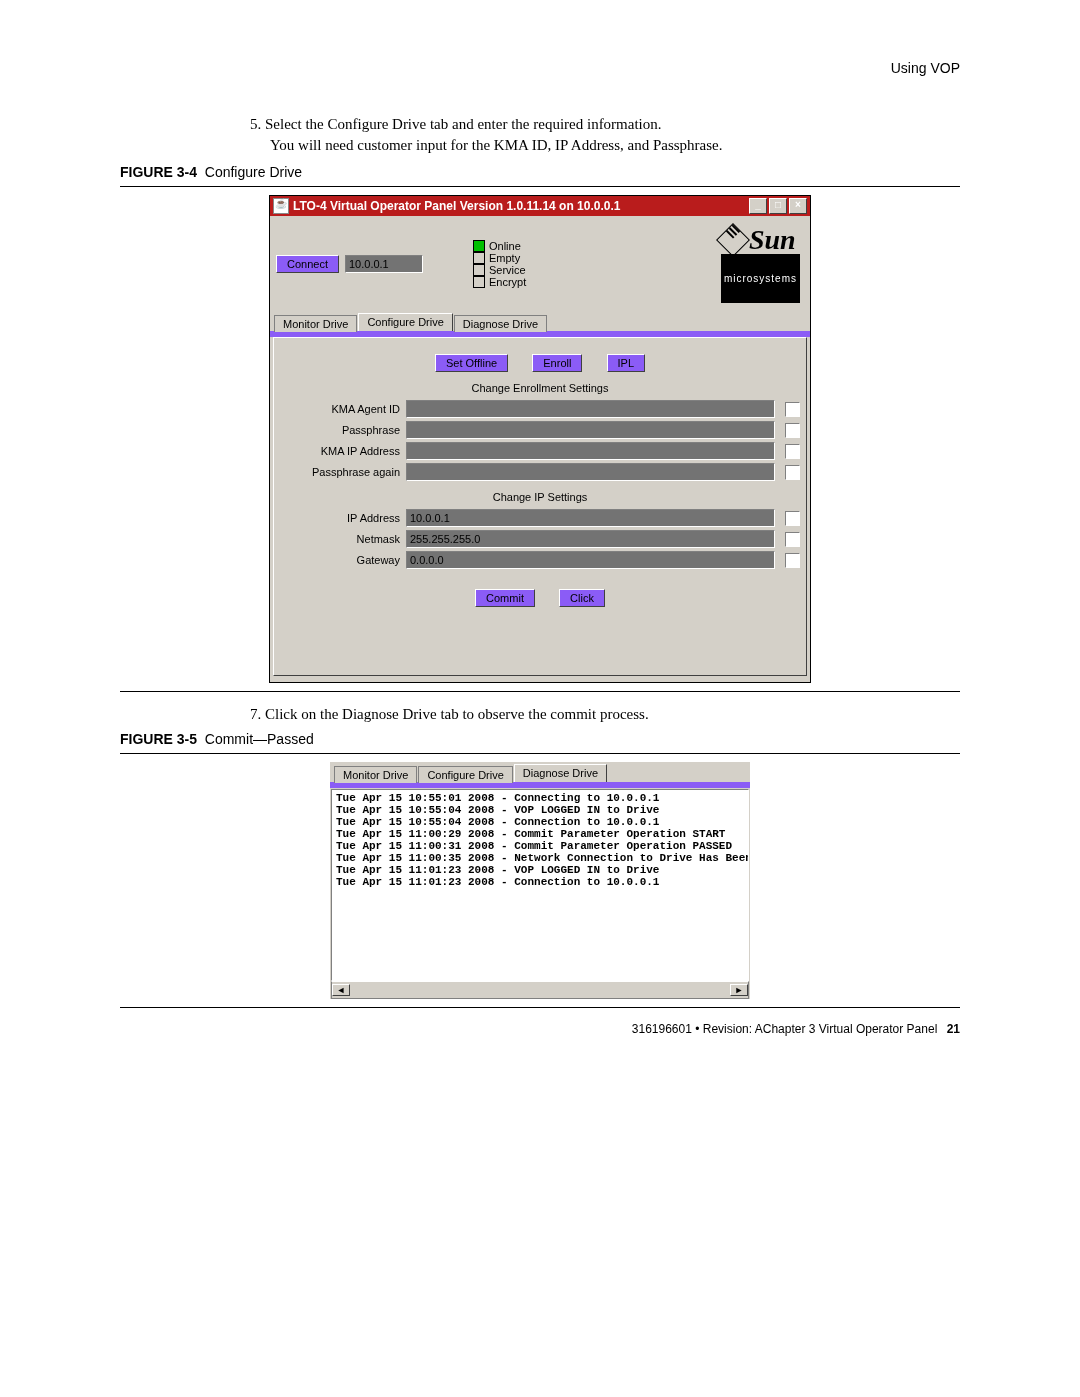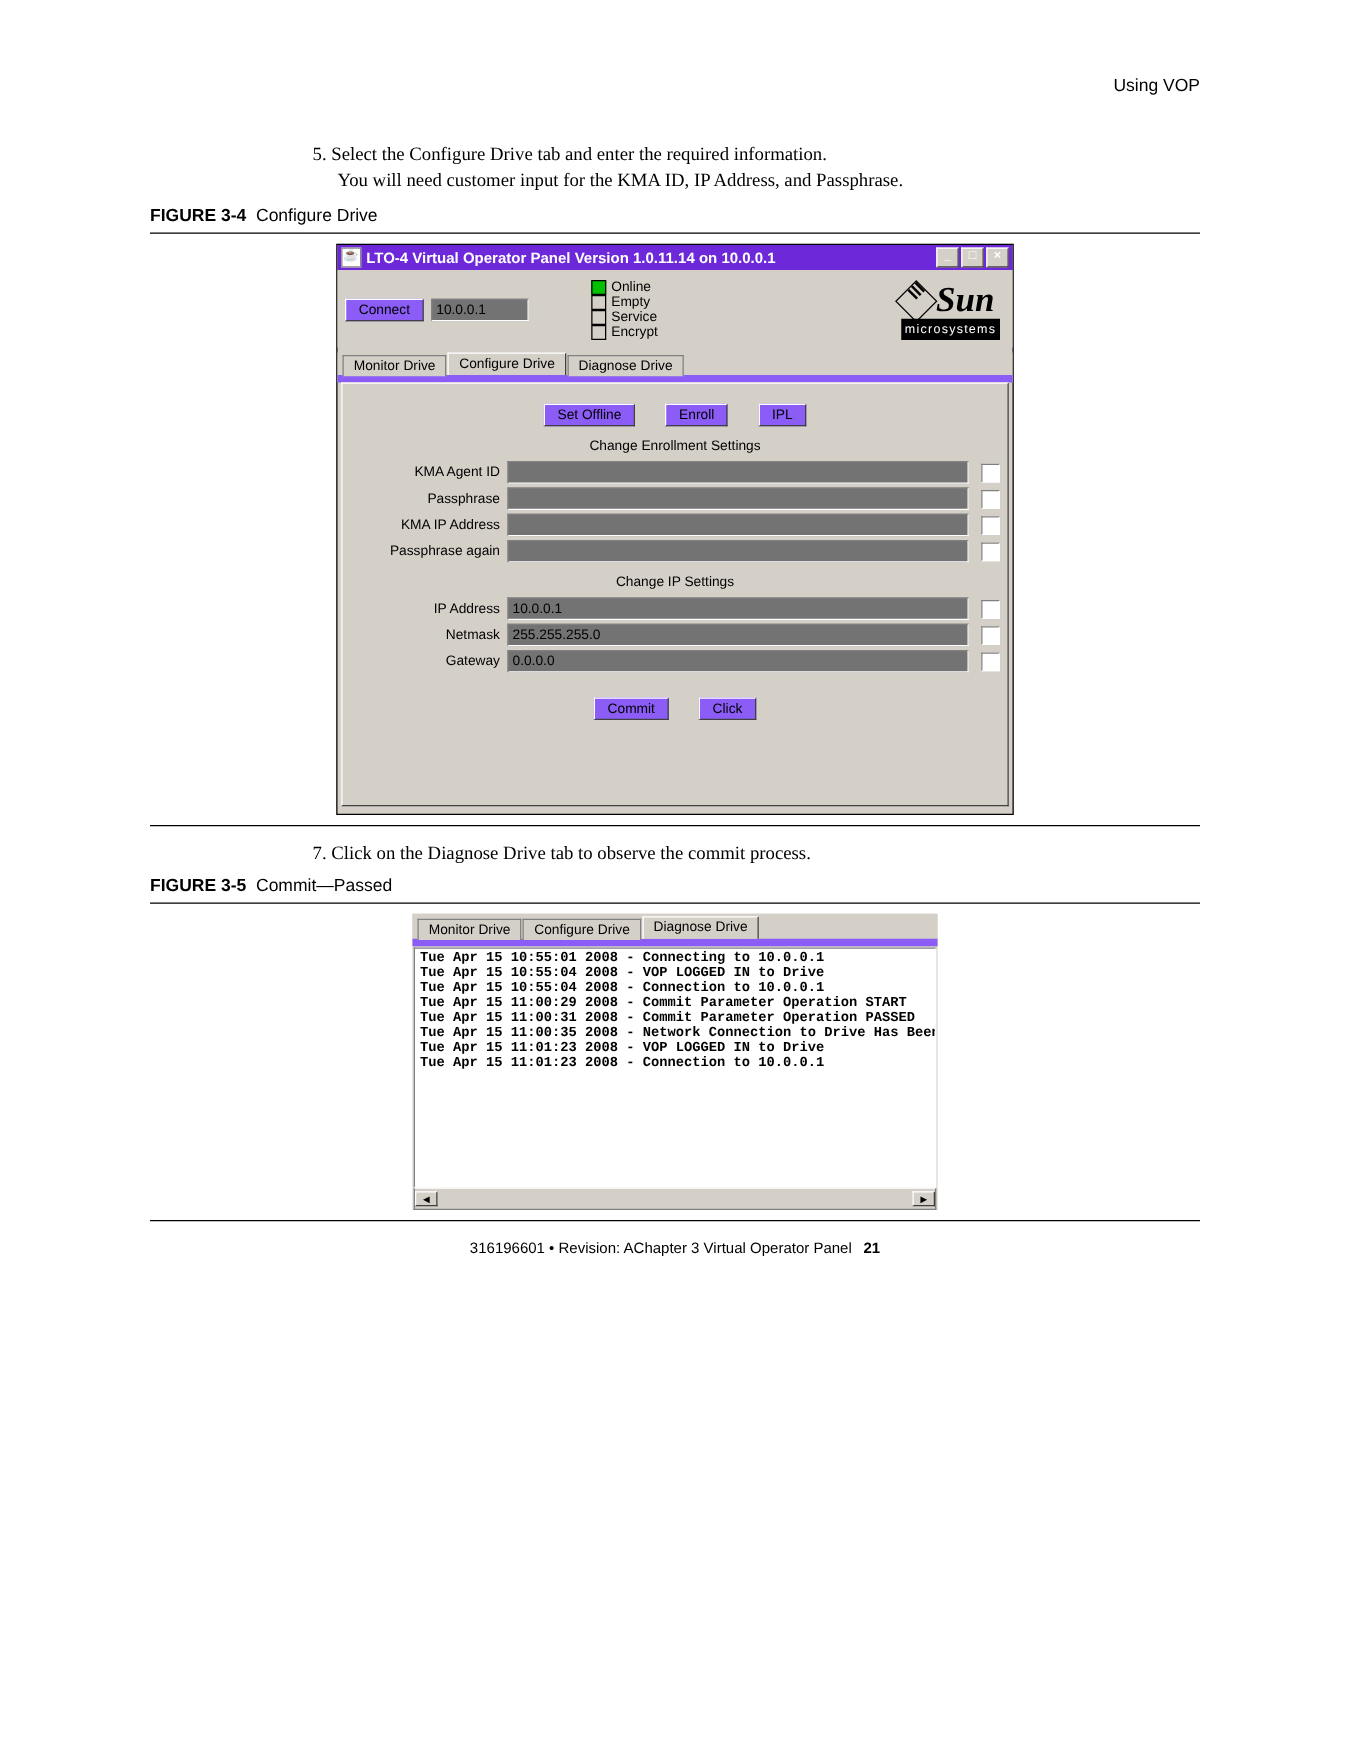--- a/index.html
+++ b/index.html
@@ -46,21 +46,21 @@
   .window {
     width: 540px;
     border: 1px solid #000;
     font-family: Tahoma, Arial, sans-serif;
     font-size: 11px;
     background: #d4d0c8;
   }
   .titlebar {
     display: flex;
     align-items: center;
-    background: #6d28d9;
+    background: #b91c1c;
     color: #fff;
     padding: 2px 3px;
   }
   .titlebar .java-icon {
     width: 14px; height: 14px;
     margin-right: 4px;
     background: #fff;
     border: 1px solid #888;
     display: inline-block;
     position: relative;
@@ -120,21 +120,21 @@
   .sun-logo .sun { font-size: 28px; font-style: italic; font-weight: bold; display:flex; align-items:center; gap:4px;}
   .sun-diamond {
     width:22px;height:22px;display:inline-block;
     transform: rotate(45deg);
     background:
       linear-gradient(#000,#000) 0 0/10px 2px no-repeat,
       linear-gradient(#000,#000) 0 4px/10px 2px no-repeat,
       linear-gradient(#000,#000) 0 8px/10px 2px no-repeat;
     border:1px solid #000;
   }
-  .sun-logo .micro { font-family: Arial; font-size: 10px; letter-spacing: 1px; color:#fff; background:#000; padding:3px 3px; display:inline-block; margin-top:-2px;}
+  .sun-logo .micro { font-family: Arial; font-size: 10px; letter-spacing: 1px; color:#fff; background:#000; padding:19px 3px; display:inline-block; margin-top:-2px;}
   .tabstrip {
     display: flex;
     align-items: flex-end;
     border-bottom: 6px solid #8b5cf6;
     padding-left: 4px;
     background: #d4d0c8;
     margin-top: 4px;
   }
   .tab {
     border: 1px solid #808080;
@@ -203,21 +203,21 @@
   .hscroll {
     display:flex; align-items:center;
     background:#d4d0c8; border:1px solid #808080;
     border-top-color:#fff; height:16px; margin:0 1px 0 1px;
   }
   .hscroll .arrow { width:16px; text-align:center; border:1px solid #fff; border-right-color:#404040; border-bottom-color:#404040; font-size:9px;}
   .hscroll .track{flex:1;}
 
   .footer {
     display: flex;
-    justify-content: center;
+    justify-content: flex-end;
     font-family: Arial, Helvetica, sans-serif;
     font-size: 12px;
   }
   .footer .pg { font-weight: bold; margin-left:6px;}
 </style>
 </head>
 <body>
 
 <div class="page">
   <div class="header-right">Using VOP</div>

